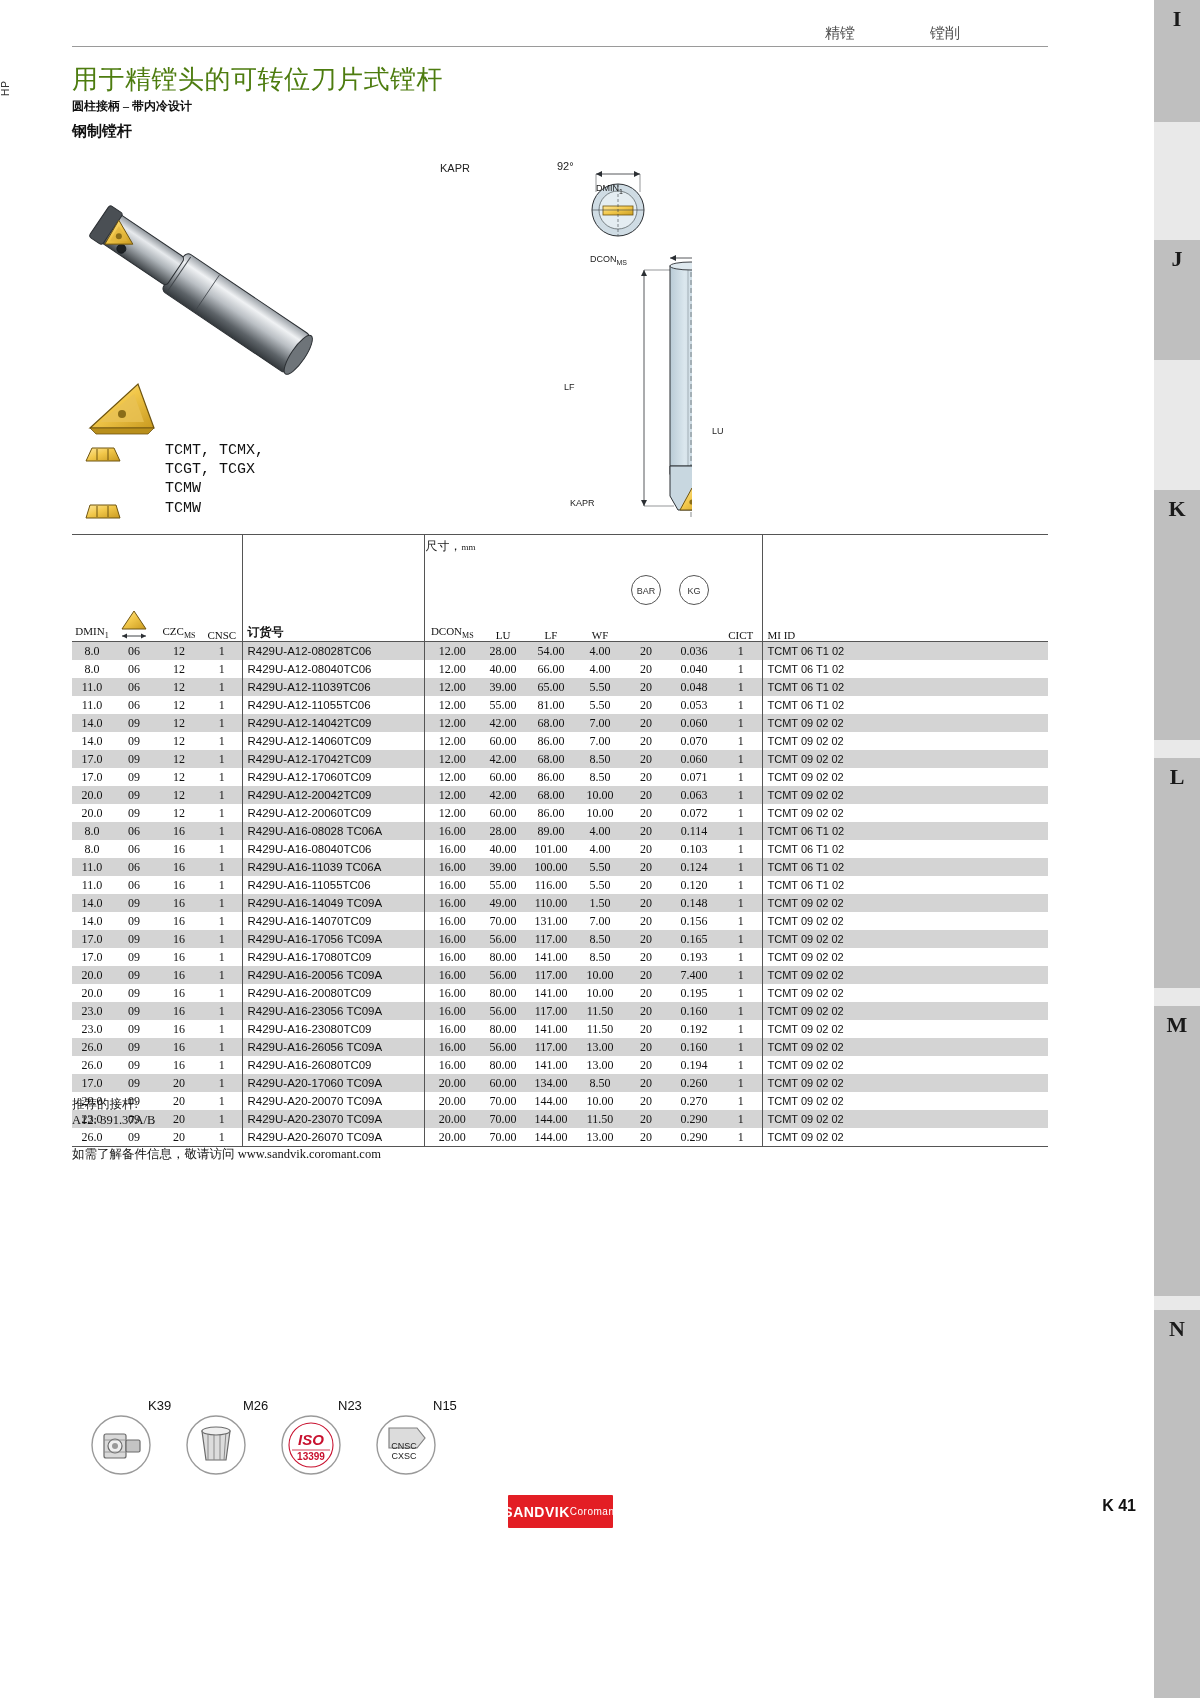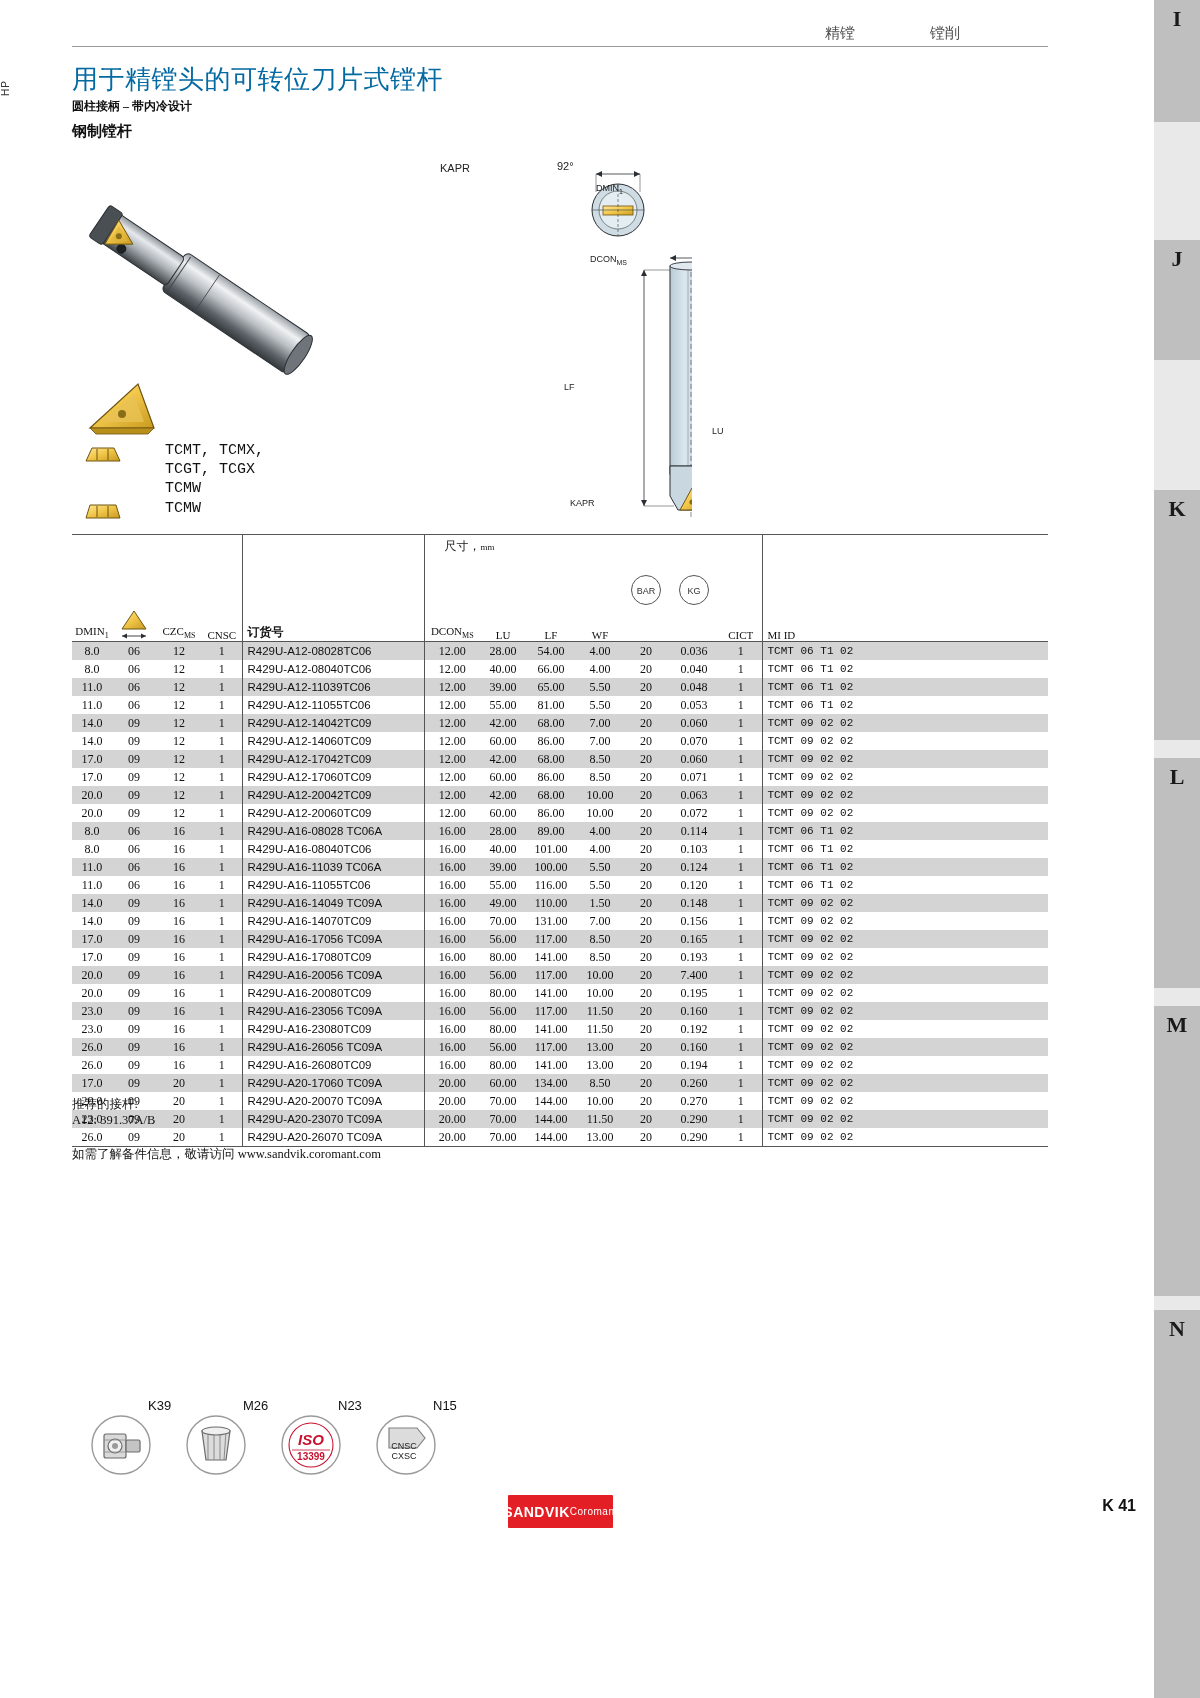--- a/index.html
+++ b/index.html
@@ -34,21 +34,21 @@
     font-size:10px; letter-spacing:1px; color:#333;
     font-family:"Liberation Sans", sans-serif;
   }
   #hdr-cat1 { position:absolute; left:825px; top:24px; font-size:15px; color:#4c4c4c; }
   #hdr-cat2 { position:absolute; left:930px; top:24px; font-size:15px; color:#4c4c4c; }
   #hdr-rule { position:absolute; left:72px; top:46px; width:976px; height:1px; background:#9a9a9a; }
 
   
   #title-main {
     position:absolute; left:72px; top:62px;
-    font-size:26px; font-weight:normal; letter-spacing:0.5px; color:#0369a1;
+    font-size:26px; font-weight:normal; letter-spacing:0.5px; color:#4d7c0f;
   }
   #title-sub1 {
     position:absolute; left:72px; top:98px;
     font-size:12px; font-weight:bold; color:#111;
   }
   #title-sub2 {
     position:absolute; left:72px; top:122px;
     font-size:15px; font-weight:bold; color:#111;
   }
 
@@ -81,21 +81,21 @@
 
   tr.drow td {
     height:18px; line-height:18px;
     font-size:12px; color:#111;
     font-family:"Liberation Serif", serif;
     white-space:nowrap;
   }
   tr.drow.shade td { background:#d4d4d4; }
   tr.drow td.num { text-align:center; }
   tr.drow td.ord { font-family:"Liberation Sans", sans-serif; font-size:11.5px; padding-left:5px; text-align:left; }
-  tr.drow td.mi  { font-family:Liberation Mono, monospace; font-size:11px; padding-left:5px; text-align:left; }
+  tr.drow td.mi  { font-family:Liberation Sans, sans-serif; font-size:11px; padding-left:5px; text-align:left; }
 
   
   .circ {
     display:inline-block; width:30px; height:30px; border:1px solid #555;
     border-radius:50%; text-align:center; line-height:30px;
     font-family:"Liberation Sans", sans-serif; font-size:9px; color:#333;
   }
 
   
   #notes { position:absolute; left:72px; top:1096px; width:700px; font-size:12.5px; line-height:16px; color:#111; }
@@ -334,21 +334,21 @@
       <col style="width:44px">
         <col style="width:52px">
         <col style="width:42px">
       <col style="width:286px">
     </colgroup>
 
     <tbody>
         <tr class="hdrband grp-top">
       <td colspan="4" style="border-right:1px solid #555;"></td>
       <td style="border-right:1px solid #555;"></td>
-      <td colspan="4" style="vertical-align:top; padding-top:3px; padding-left:20px;">
+      <td colspan="4" style="vertical-align:top; padding-top:3px; padding-left:1px;">
         <span style="font-size:12px;">尺寸，</span><span style="font-size:9px;">mm</span>
       </td>
       <td style="text-align:center; vertical-align:bottom; padding-bottom:2px;">
         <span class="circ">BAR</span>
       </td>
       <td style="text-align:center; vertical-align:bottom; padding-bottom:2px;">
         <span class="circ">KG</span>
       </td>
       <td></td>
       <td style="border-left:1px solid #555;"></td>

